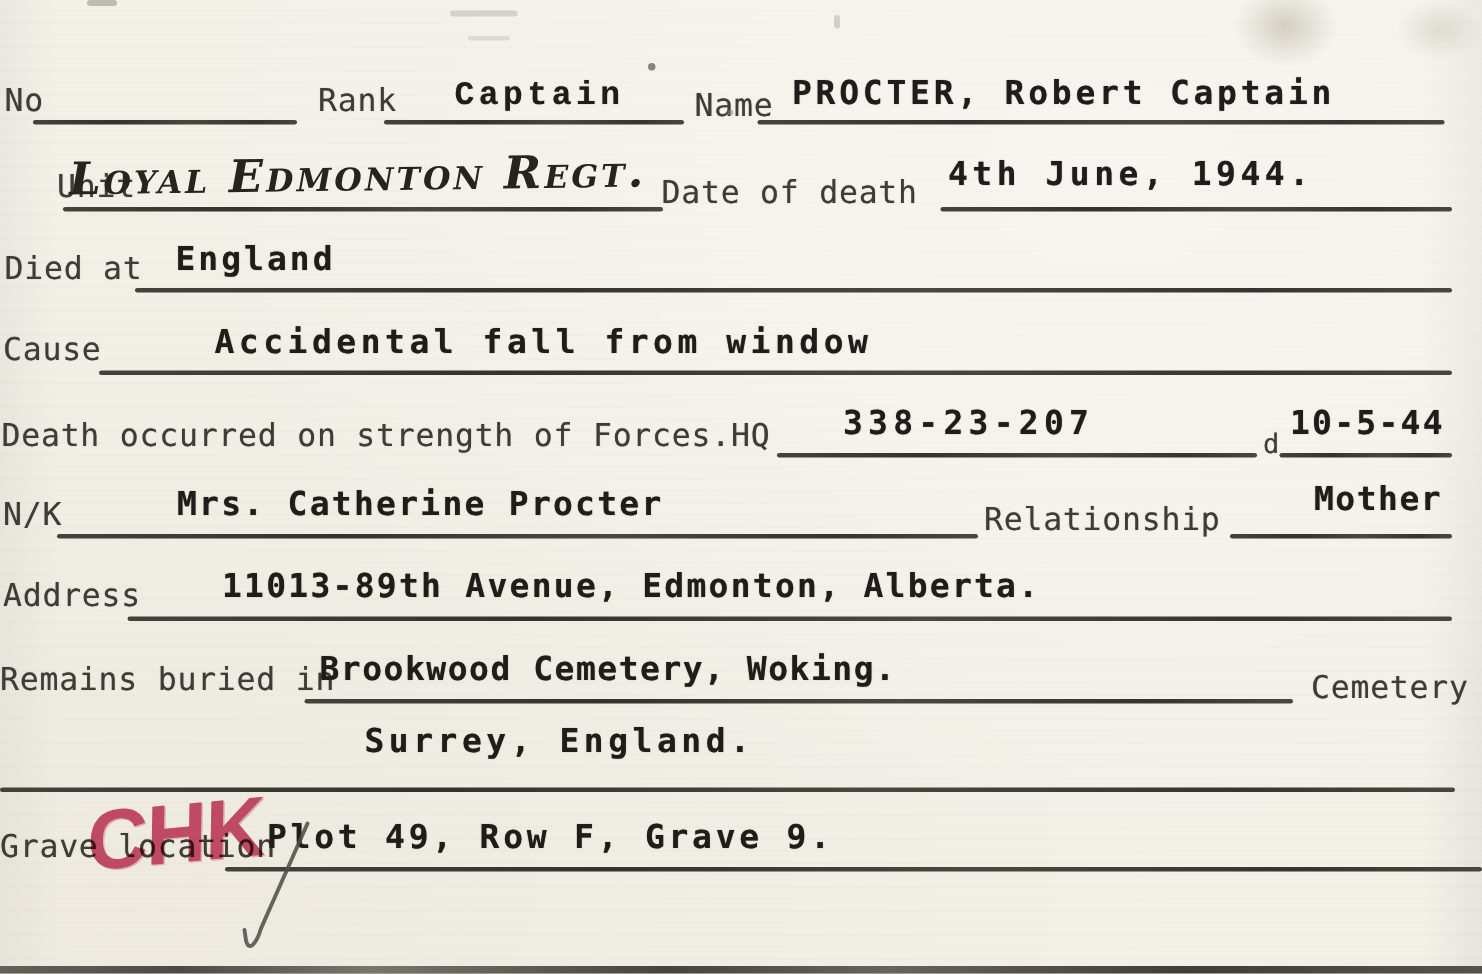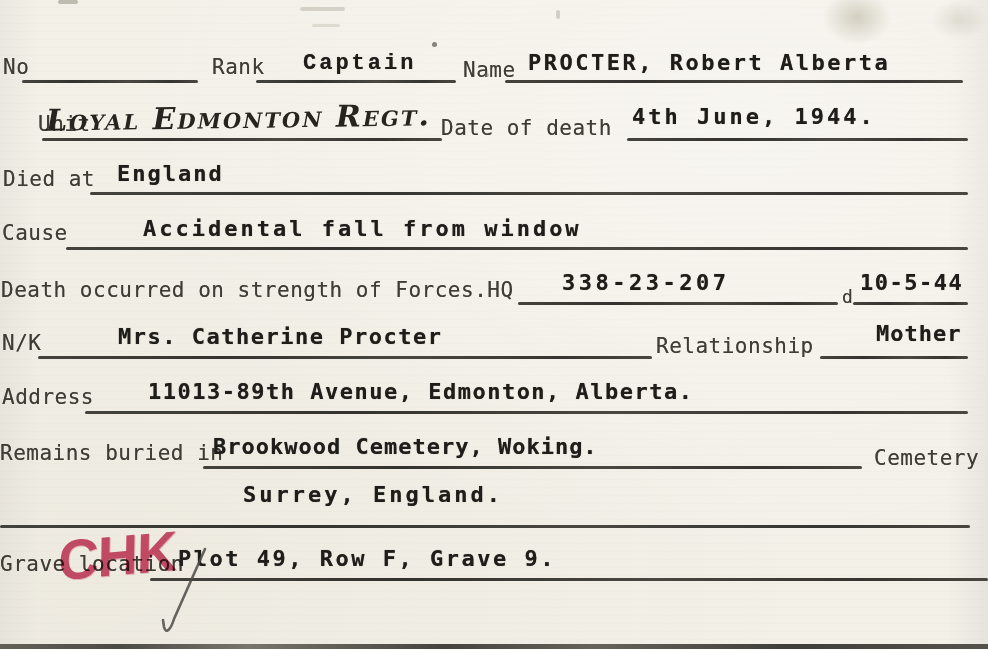--- a/index.html
+++ b/index.html
@@ -54,21 +54,21 @@
 <body>
 
 <div class="card">
 
   <span class="label" style="left:3px; top:55px;">No</span>
   <div class="rule" style="left:22px; top:80px; width:176px;"></div>
   <span class="label" style="left:212px; top:55px;">Rank</span>
   <span class="value" style="left:303px; top:51px; letter-spacing:3px;font-family:Liberation Mono, monospace;">Captain</span>
   <div class="rule" style="left:256px; top:80px; width:200px;"></div>
   <span class="label" style="left:463px; top:58px;">Name</span>
-  <span class="value" style="left:528px; top:50px; letter-spacing:2.5px;">PROCTER, Robert Alberta</span>
+  <span class="value" style="left:528px; top:50px; letter-spacing:2.5px;">PROCTER, Robert Captain</span>
   <div class="rule" style="left:505px; top:80px; width:458px;"></div>
 
   <span class="label" style="left:2px; top:112px;margin-left:36px;">Unit</span>
   <span class="hand" style="left:46px; top:100px;">Loyal Edmonton Regt.</span>
   <div class="rule" style="left:42px; top:138px; width:400px;"></div>
   <span class="label" style="left:441px; top:116px;">Date of death</span>
   <span class="value" style="left:632px; top:104px; letter-spacing:3px;">4th June, 1944.</span>
   <div class="rule" style="left:627px; top:138px; width:341px;"></div>
 
   <span class="label" style="left:3px; top:167px;">Died at</span>

